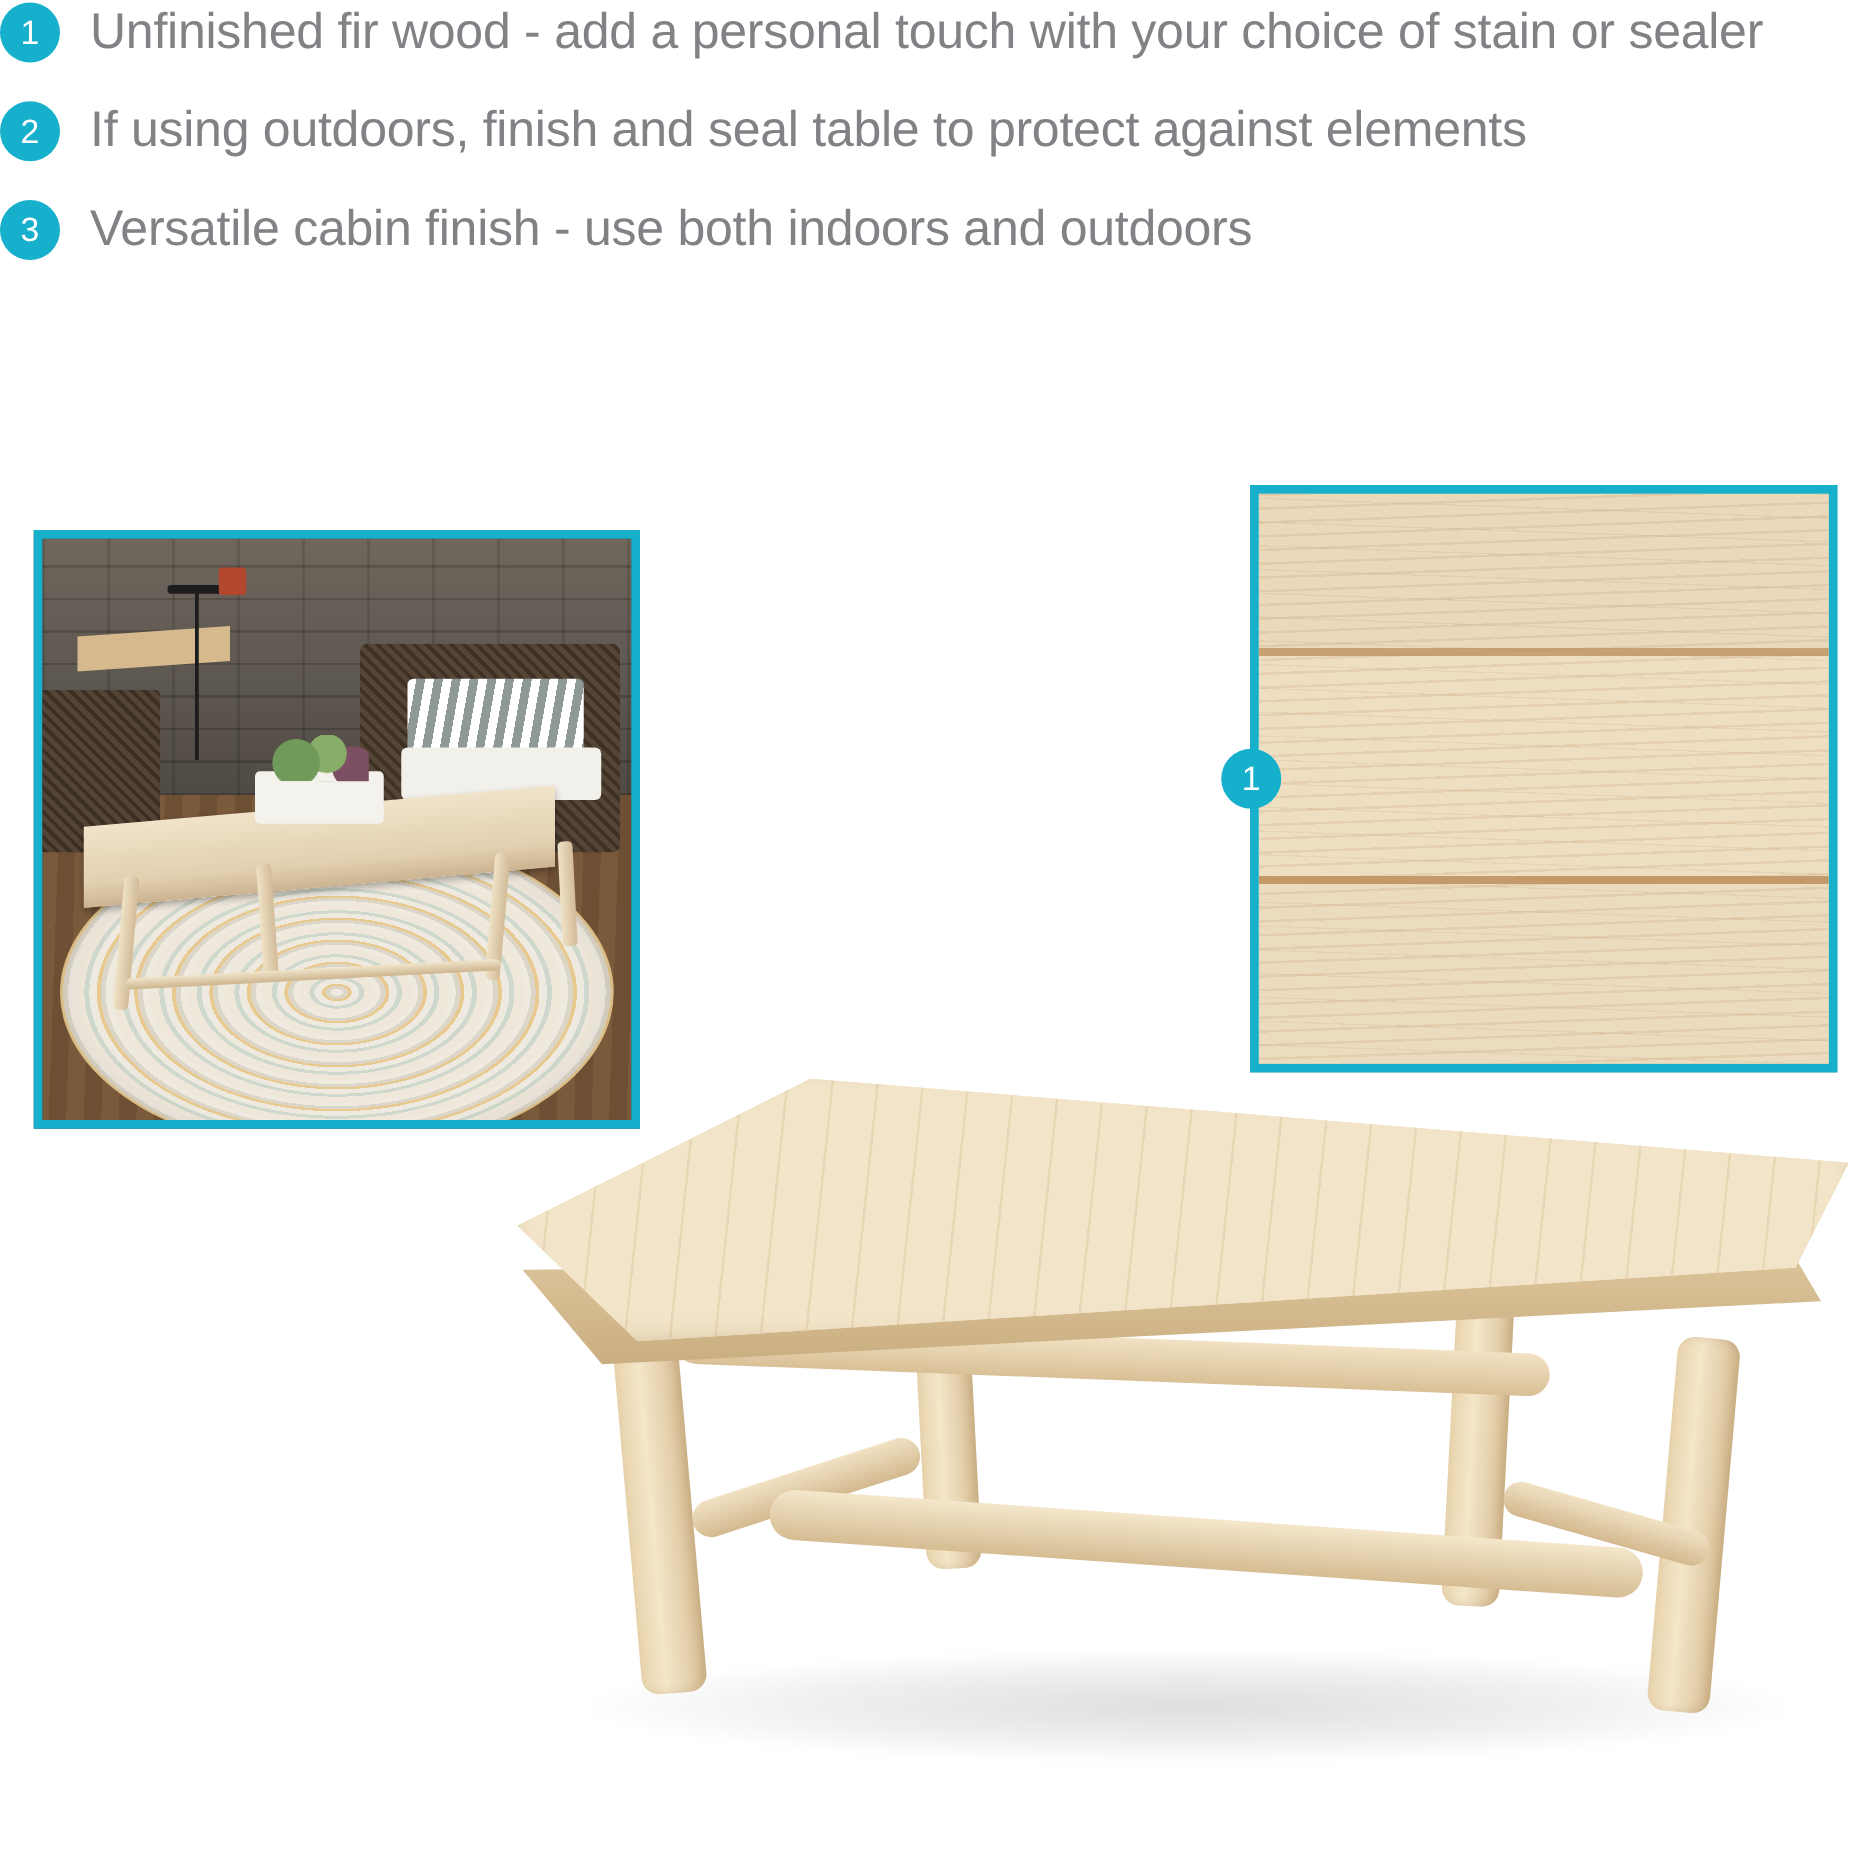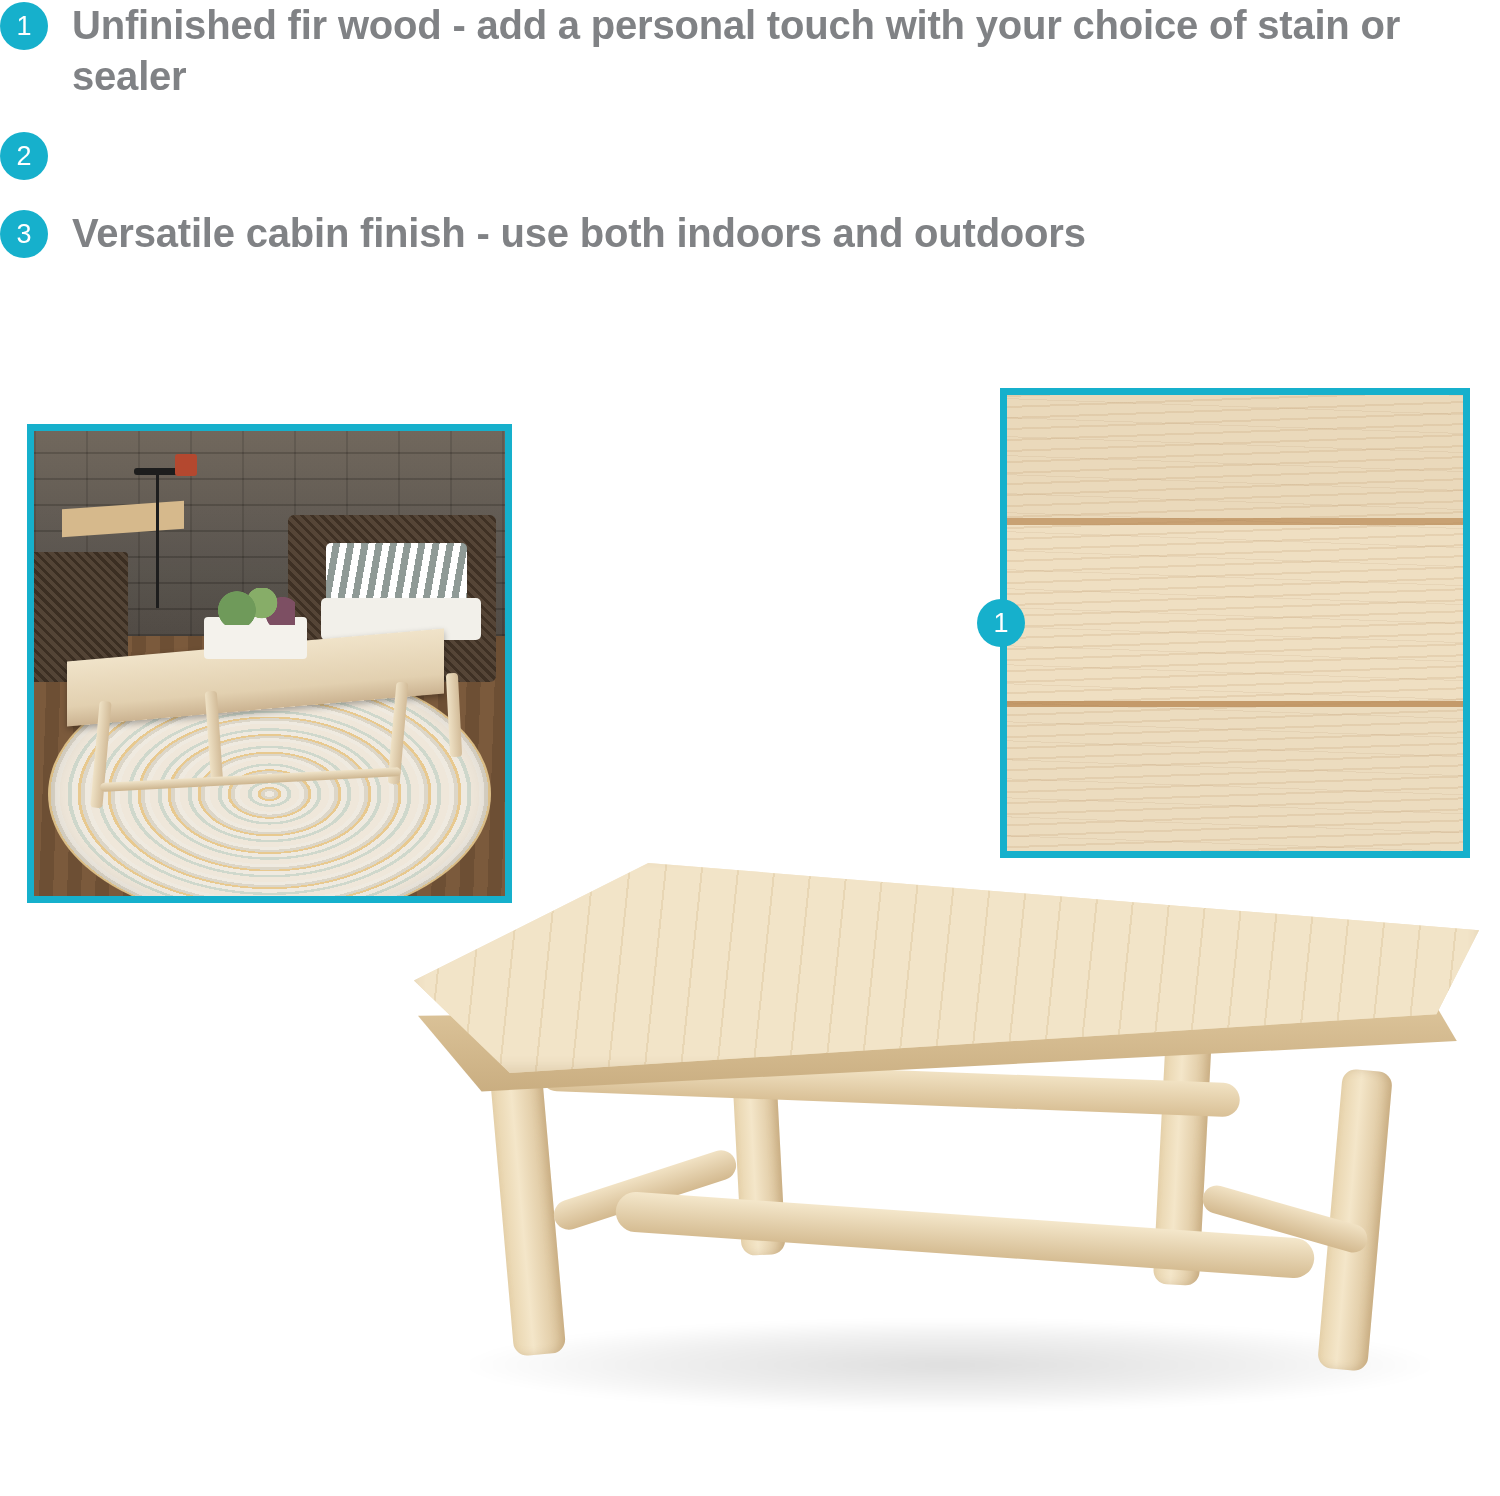--- a/index.html
+++ b/index.html
@@ -40,21 +40,21 @@
     align-items: center;
     justify-content: center;
     margin-top: 2px;
   }
   .feature-text {
     margin-left: 24px;
     color: #808285;
     font-size: 40px;
     line-height: 1.28;
     letter-spacing: -0.2px;
-    font-weight: 700;
+    font-weight: 400;
     max-width: 1340px;
   }
 
   
   .inset-room {
     position: absolute;
     left: 27px;
     top: 424px;
     width: 485px;
     height: 479px;
@@ -387,20 +387,21 @@
 
 <div class="features">
 
   <div class="feature-row">
     <div class="badge">1</div>
     <div class="feature-text">Unfinished fir wood - add a personal touch with your choice of stain or sealer</div>
   </div>
 
   <div class="feature-row">
     <div class="badge">2</div>
+    <div class="feature-text">If using outdoors, finish and seal table to protect against elements</div>
   </div>
 
   <div class="feature-row">
     <div class="badge">3</div>
     <div class="feature-text">Versatile cabin finish - use both indoors and outdoors</div>
   </div>
 
 </div>
 
 <div class="inset-room">

